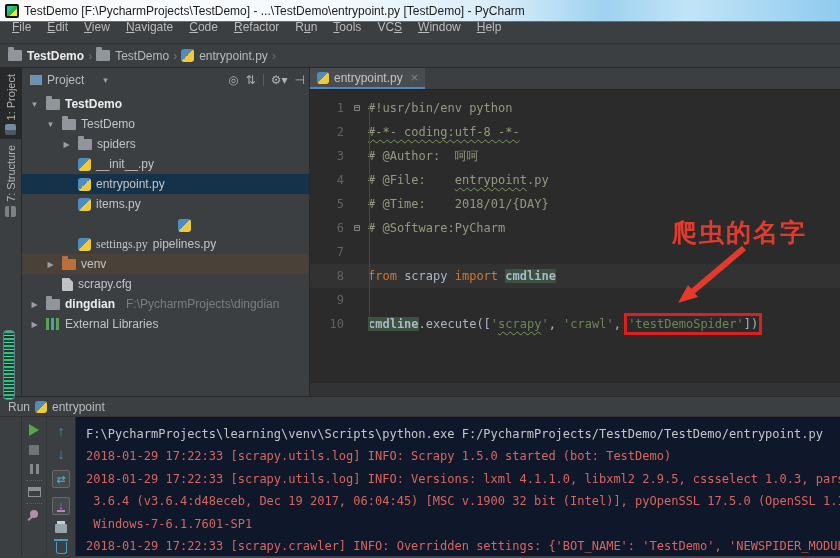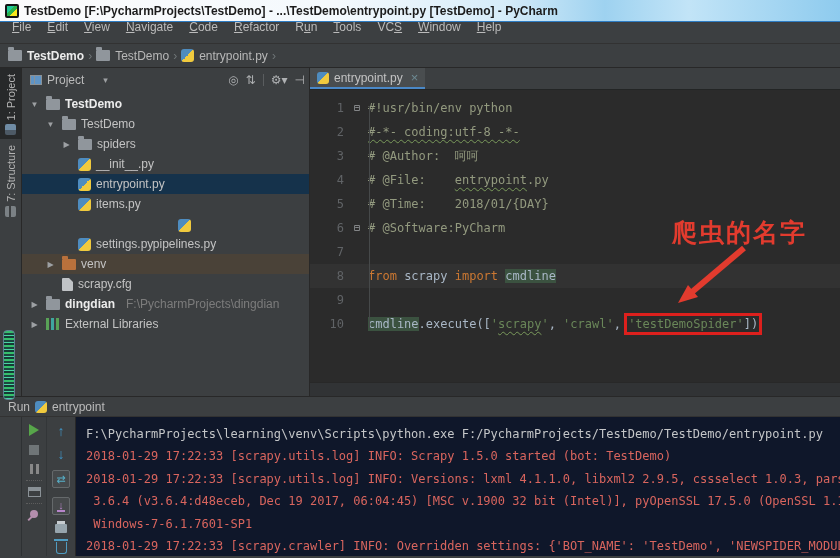--- a/index.html
+++ b/index.html
@@ -3,21 +3,21 @@
 <meta charset="utf-8">
 <style>
   * { margin:0; padding:0; box-sizing:border-box; }
   html,body { width:840px; height:558px; overflow:hidden; background:#2b2b2b;
               font-family:"Liberation Sans", sans-serif; }
   .window { position:relative; width:840px; height:558px; background:#3c3f41; overflow:hidden; }
 
   
   .titlebar { height:22px; display:flex; align-items:center; gap:5px; padding:4px 5px;
     background:linear-gradient(90deg,#fbfbfb 0%,#f4f9fd 40%,#d6ecf9 60%,#9ed2f0 72%,#c2e4f7 82%,#8ecbee 100%);
-    border-bottom:1px solid #2e7cc3;font-weight:bold; }
+    border-bottom:1px solid #2e7cc3; }
   .app-icon { width:14px; height:14px; border-radius:2px; background:#141414; position:relative; flex:0 0 auto; }
   .app-icon::after { content:""; position:absolute; left:2px; top:2px; width:10px; height:10px;
     background:linear-gradient(135deg,#20c997 0 40%,#2bb24c 40% 65%,#f8e71c 65%); }
   .title-text { font-size:12px; color:#1c1c1c; white-space:nowrap; }
 
   
   .menubar { height:22px; background:#3c3f41; display:flex; align-items:center; padding-left:4px;
     border-bottom:1px solid #323232; }
   .menu-item { color:#bbbbbb; font-size:12px; padding:0 8px; height:34px; line-height:22px; cursor:default; }
   .menu-item u { text-decoration:underline; }
@@ -87,21 +87,21 @@
   .fold-rail { position:absolute; left:59px; top:16px; height:222px; width:1px; background:#46494a; }
   .code-line { display:flex; height:24px; line-height:24px; white-space:pre; }
   .code-line.current { background:#323232; }
   .gutter-num { width:40px; text-align:right; padding-right:6px; color:#606366; flex:0 0 auto; }
   .gutter-fold { width:14px; color:#9da0a3; font-size:10px; text-align:center; flex:0 0 auto; z-index:1; }
   .code-text { padding-left:4px; }
   .code-text .c { color:#939a7f; }
   .code-text .k { color:#cc7832; }
   .code-text .p { color:#a9b7c6; }
   .code-text .s { color:#6a8759; }
-  .code-text .hl { background:#3b5240; }
+  .code-text .hl { background:#3b5240;font-weight:bold; }
   .code-text .wavy { text-decoration:underline; text-decoration-style:wavy; text-decoration-color:#7a9a5b; text-decoration-thickness:1px; text-underline-offset:3px; }
   .red-box { outline:3px solid #dd201d; outline-offset:1px; }
   .editor-bottom { height:14px; background:#313335; border-top:1px solid #282828; }
 
   
   .annotation-text { position:absolute; left:672px; top:216px; color:#e23b2e; font-weight:bold;
     font-size:25px; letter-spacing:2px; z-index:5;
     font-family:"DejaVu Sans","Liberation Sans",sans-serif; }
   .annotation-arrow { position:absolute; left:652px; top:242px; z-index:5; }
 
@@ -237,21 +237,21 @@
           <div class="tree-row" style="padding-left: 38px;">
             <span class="tw-arrow"></span>
             <span class="icon-python"></span>
             <span class="t-label">items.py</span>
           </div>
           <div class="tree-row" style="padding-left: 38px; flex-direction: column;">
             <span class="tw-arrow"></span>
             <span class="icon-python"></span>
             <span class="t-label">pipelines.py</span>
           </div>
-          <div class="tree-row" style="padding-left: 38px;">
+          <div class="tree-row" style="padding-left: 38px; font-family: Liberation Serif, serif;">
             <span class="tw-arrow"></span>
             <span class="icon-python"></span>
             <span class="t-label">settings.py</span>
           </div>
           <div class="tree-row hovered" style="padding-left: 22px;">
             <span class="tw-arrow">▶</span>
             <span class="icon-folder brown"></span>
             <span class="t-label">venv</span>
           </div>
           <div class="tree-row" style="padding-left: 22px;">

